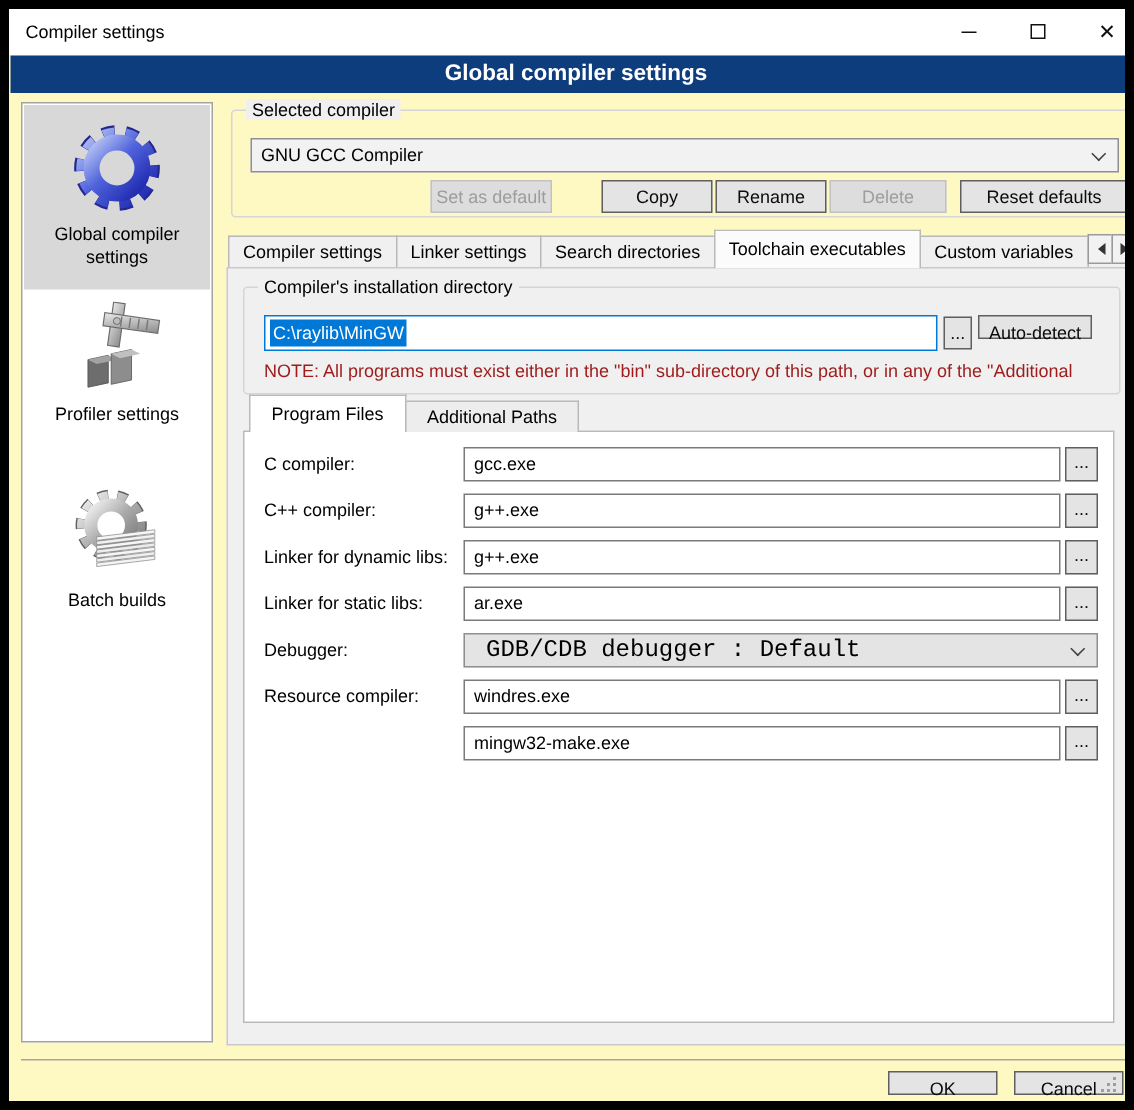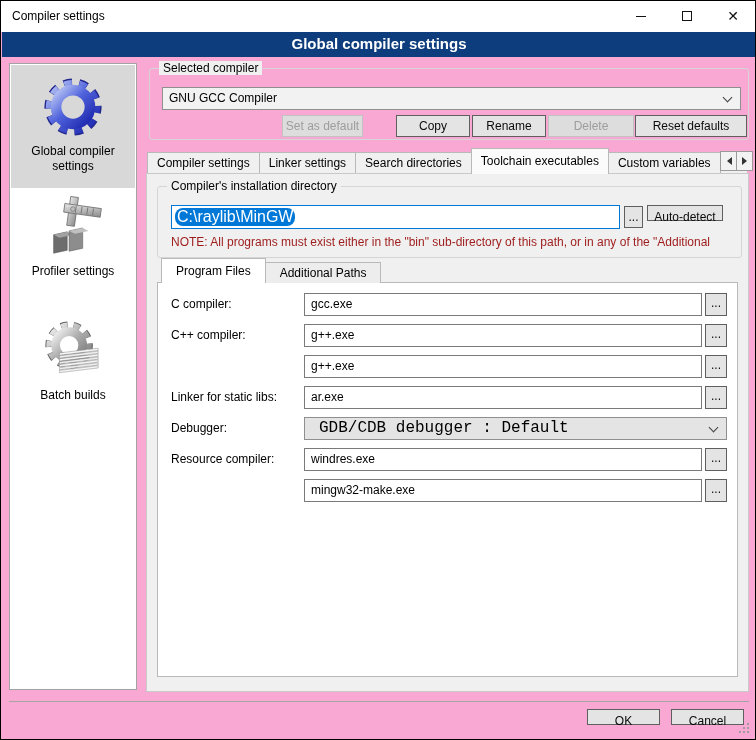--- a/index.html
+++ b/index.html
@@ -1,19 +1,19 @@
 <!DOCTYPE html>
 <html><head>
 <meta charset="utf-8">
 <style>
   * { margin:0; padding:0; box-sizing:border-box; }
   html,body { background:#888; }
   body { font-family:"Liberation Sans", sans-serif; }
-  .window{ position:relative; width:756px; height:740px; background:#f9a8d4;
-           border:1px solid #000000; overflow:hidden; }
+  .window{ position:relative; width:756px; height:740px; background:#fef9c3;
+           border:6px solid #000000; overflow:hidden; }
 
   
   .titlebar{ position:absolute; left:0; top:0; width:100%; height:31px; background:#ffffff; }
   .title-text{ position:absolute; left:11px; top:0; line-height:31px; font-size:12px; color:#000; }
   .cap-btn{ position:absolute; top:0; width:46px; height:30px; display:flex; align-items:center; justify-content:center; background:#fff; }
   .cap-min{ left:617px; } .cap-max{ left:663px; } .cap-close{ left:709px; font-size:14px; color:#111; }
   .glyph-min{ width:10px; height:1px; background:#111; display:block; }
   .glyph-max{ width:10px; height:10px; border:1px solid #111; display:block; }
 
   
@@ -58,22 +58,22 @@
   .tri-l{ width:0; height:0; border:4px solid transparent; border-right:5px solid #333; margin-left:-3px; }
   .tri-r{ width:0; height:0; border:4px solid transparent; border-left:5px solid #333; margin-right:-3px; }
 
   
   .tabpage{ position:absolute; left:145px; top:172px; width:603px; height:519px; background:#f0f0f0;
             border:1px solid #c9c9c9; z-index:2; }
 
   
   .path-input{ position:absolute; left:170px; top:204px; width:449px; height:24px; background:#fff;
                border:1px solid #0078d7; z-index:3; }
-  .path-input .sel{ position:absolute; left:3px; top:2px; background:#0078d7; color:#fff; font-size:16px;
-                    line-height:18px; padding:0 2px; white-space:nowrap;border-radius:8px; }
+  .path-input .sel{ position:absolute; left:3px; top:2px; background:#0078d7; color:#fff; font-size:12px;
+                    line-height:18px; padding:0 2px; white-space:nowrap; }
   .note{ position:absolute; left:170px; top:234px; width:571px; font-size:12px; color:#9e1b1b;
          white-space:nowrap; overflow:hidden; z-index:3; }
 
   
   .itabs{ position:absolute; left:160px; top:257px; height:25px; display:flex; align-items:flex-end; z-index:4; }
   .itab{ height:21px; padding:0 14px; font-size:12px; line-height:20px; background:#ededed;
          border:1px solid #b9b9b9; border-bottom:none; margin-right:-1px; white-space:nowrap; cursor:default; }
   .itab.active{ height:25px; line-height:24px; background:#ffffff; z-index:2; }
   .panel{ position:absolute; left:156px; top:281px; width:581px; height:395px; background:#fff;
           border:1px solid #b9b9b9; z-index:3; }
@@ -180,21 +180,21 @@
   <div class="grp grp1">
     <span class="legend">Selected compiler</span>
   </div>
   <div class="combo" style="left:161px; top:86px; width:579px; height:23px;">
     <span class="val">GNU GCC Compiler</span>
     <span class="chev"></span>
   </div>
   <div class="btn disabled" style="left:281px; top:114px; width:81px;">Set as default</div>
   <div class="btn" style="left:395px; top:114px; width:74px;">Copy</div>
   <div class="btn" style="left:471px; top:114px; width:74px;">Rename</div>
-  <div class="btn disabled" style="left:547px; top:114px; width:86px;">Delete</div>
+  <div class="btn disabled" style="left:547px; top:114px; width:78px;">Delete</div>
   <div class="btn" style="left:634px; top:114px; width:112px;">Reset defaults</div>
 
   <div class="tabs">
     <div class="tab">Compiler settings</div>
     <div class="tab">Linker settings</div>
     <div class="tab">Search directories</div>
     <div class="tab active">Toolchain executables</div>
     <div class="tab">Custom variables</div>
     <div class="tab clip">Build</div>
   </div>
@@ -230,20 +230,21 @@
       <span class="val">gcc.exe</span>
     </div>
   <div class="btn f-browse" style="top:292px;">...</div>
 
   <span class="f-label" style="top:323px;">C++ compiler:</span>
   <div class="f-input" style="top:323px;">
       <span class="val">g++.exe</span>
     </div>
   <div class="btn f-browse" style="top:323px;">...</div>
 
+  <span class="f-label" style="top:354px;">Linker for dynamic libs:</span>
   <div class="f-input" style="top:354px;">
       <span class="val">g++.exe</span>
     </div>
   <div class="btn f-browse" style="top:354px;">...</div>
 
   <span class="f-label" style="top:385px;">Linker for static libs:</span>
   <div class="f-input" style="top:385px;">
       <span class="val">ar.exe</span>
     </div>
   <div class="btn f-browse" style="top:385px;">...</div>

